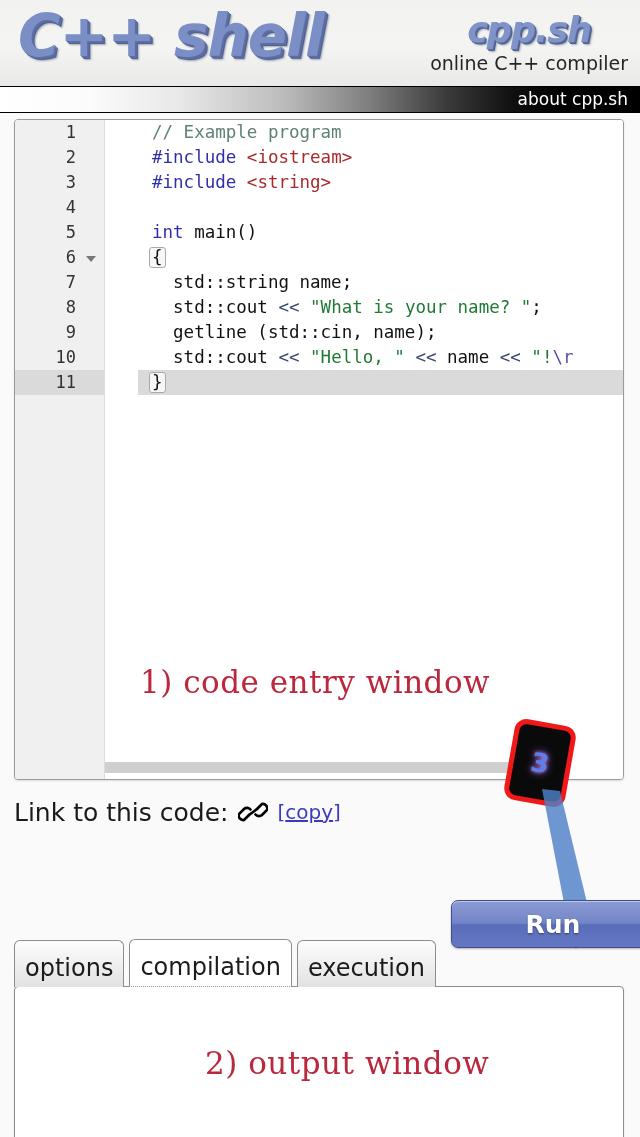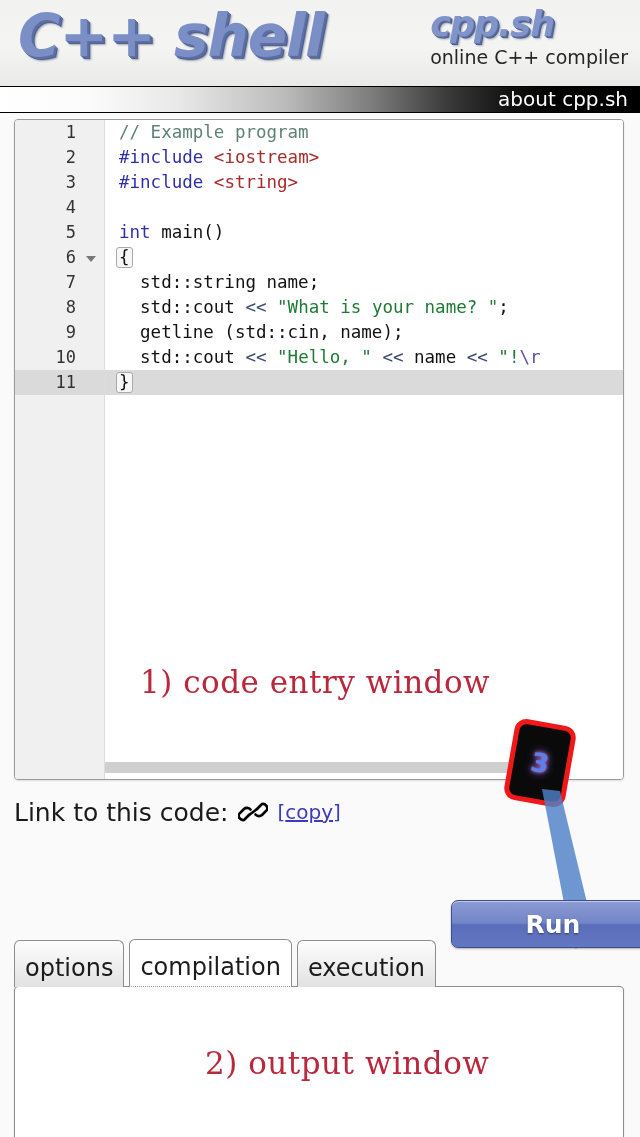--- a/index.html
+++ b/index.html
@@ -34,22 +34,22 @@
     color: #7b8fc6;
     text-shadow:
        1px 1px 0 #5c6ea3,
        2px 2px 0 #5c6ea3,
        3px 3px 0 #51628f,
        4px 4px 2px rgba(60,70,110,0.45);
   }
   .brand {
     position: absolute;
     right: 12px;
-    top: 4px;
-    text-align: left;
+    top: 10px;
+    text-align: center;
   }
   .brand-name {
     font-size: 35px;
     font-weight: bold;
     font-style: italic;
     letter-spacing: -1px;
     color: #8094c9;
     text-shadow:
        1px 1px 0 #5c6ea3,
        2px 2px 0 #51628f,
@@ -77,21 +77,21 @@
         #101010 80%,
         #000000 88%,
         #000000 100%);
     border-top: 1px solid #000;
     border-bottom: 1px solid #000;
   }
   .navbar .nav-link {
     position: absolute;
     right: 12px;
     top: 1px;
-    font-size: 20px;
+    font-size: 17px;
     color: #ffffff;
     line-height: 23px;
     text-decoration: none;
     text-align: center;
   }
 
   
   .page {
     position: relative;
     background: #fafafa;
@@ -146,20 +146,21 @@
     background: #ffffff;
   }
   .code-line {
     height: 25px;
     line-height: 25px;
     font-family: "DejaVu Sans Mono", monospace;
     font-size: 17.5px;
     white-space: pre;
     color: #111;
     padding-left: 14px;
+    margin-left: 33px;
   }
   .code-line.active { background: #dadada; }
   .tok-comment { color: #5f8176; }
   .tok-pre     { color: #2f2fa8; }
   .tok-header  { color: #a82b2b; }
   .tok-kw      { color: #2f2fa8; }
   .tok-str     { color: #1f7a35; }
   .tok-op      { color: #3c4a6e; }
   .tok-esc     { color: #5c4ea8; }
   .brace-box {

